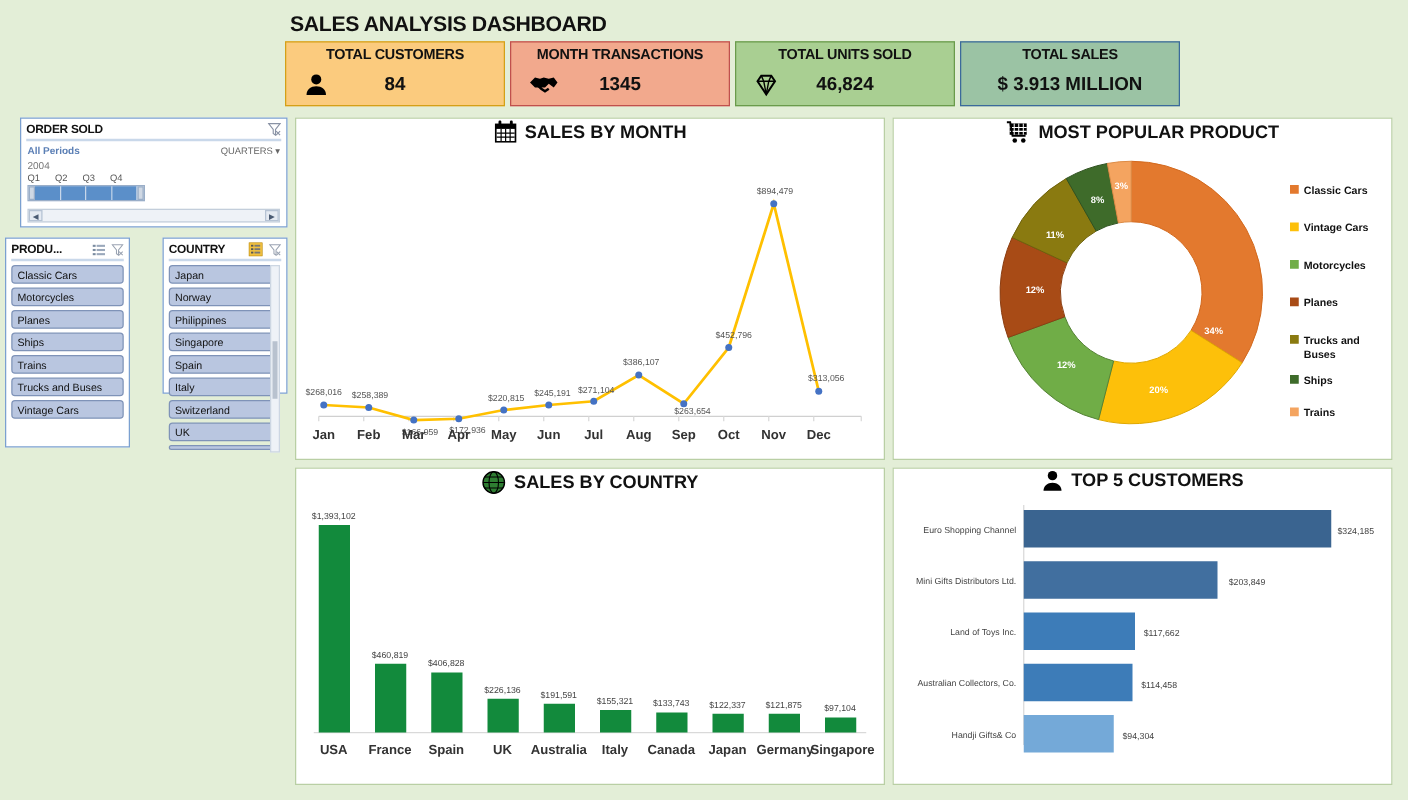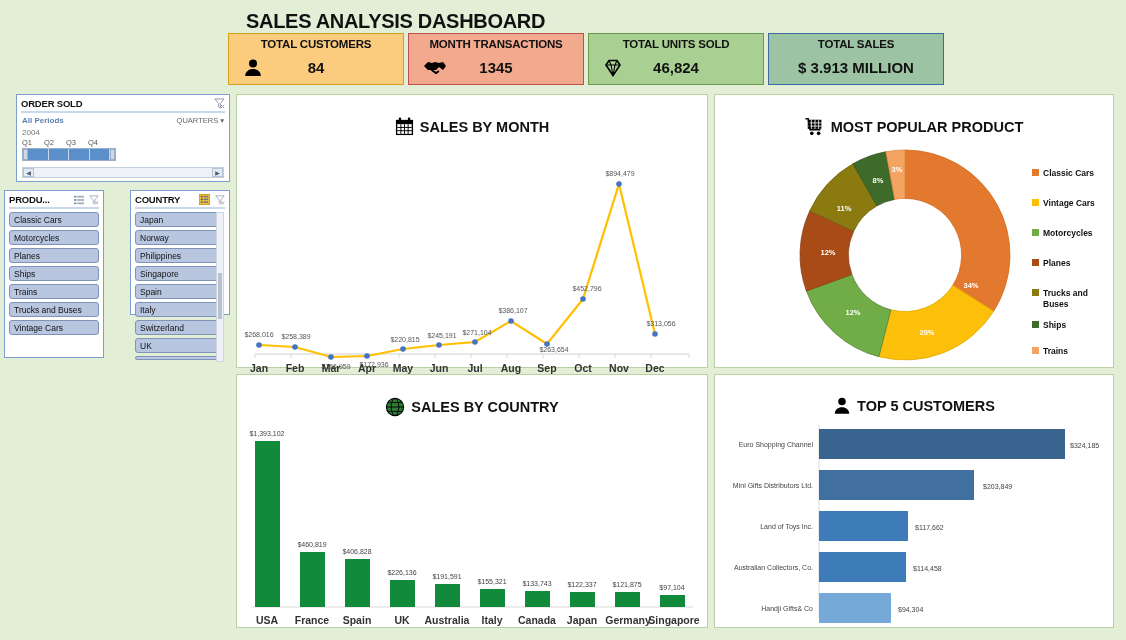--- a/index.html
+++ b/index.html
@@ -6,22 +6,22 @@
   body {
     width: 1126px; height: 640px;
     background: #e3eed7;
     font-family: "Liberation Sans", sans-serif;
     overflow: hidden;
     position: relative;
   }
 
   
   #dash-title {
-    position: absolute; left: 246px; top: 10px;
-    font-size: 20px; font-weight: bold; color: #111;
+    position: absolute; left: 232px; top: 10px;
+    font-size: 17px; font-weight: bold; color: #111;
     letter-spacing: -0.3px;
   }
   #kpi-row { position: absolute; left: 228px; top: 33px; display: flex; gap: 4px; }
   .kpi-card {
     width: 176px; height: 52px;
     border: 1px solid #c8a030;
     display: flex; flex-direction: column; align-items: center;
     padding-top: 4px; position: relative;
   }
   .kpi-label { font-size: 11.5px; font-weight: bold; color: #111; letter-spacing: -0.2px; }
@@ -80,21 +80,21 @@
   .slicer-vscroll {
     position: absolute; right: 1px; top: 0; width: 8px; height: 150px;
     background: #eef2f7; border: 1px solid #ccd6e2;
   }
   .slicer-vthumb { position: absolute; top: 60px; left: 1px; width: 4px; height: 46px; background: #b8c2cf; }
 
   
   .panel { position: absolute; background: #fff; border: 1px solid #b9cfa4; }
   .panel-title {
     display: flex; align-items: center; justify-content: center; gap: 6px;
-    padding-top: 22px; font-size: 14.5px; font-weight: bold; color: #111;
+    padding-top: 1px; font-size: 14.5px; font-weight: bold; color: #111;
   }
   #panel-month { left: 236px; top: 94px; width: 472px; height: 274px; }
   #panel-product { left: 714px; top: 94px; width: 400px; height: 274px; }
   #panel-country { left: 236px; top: 374px; width: 472px; height: 254px; }
   #panel-customers { left: 714px; top: 374px; width: 400px; height: 254px; }
 
   svg { display: block; }
   .axis-lbl { font-family: "Liberation Sans", sans-serif; font-size: 10.5px; font-weight: bold; fill: #333; }
   .dlabel { font-family: "Liberation Sans", sans-serif; font-size: 7px; fill: #555; }
   .dlabel-c { font-family: "Liberation Sans", sans-serif; font-size: 7px; fill: #444; }

